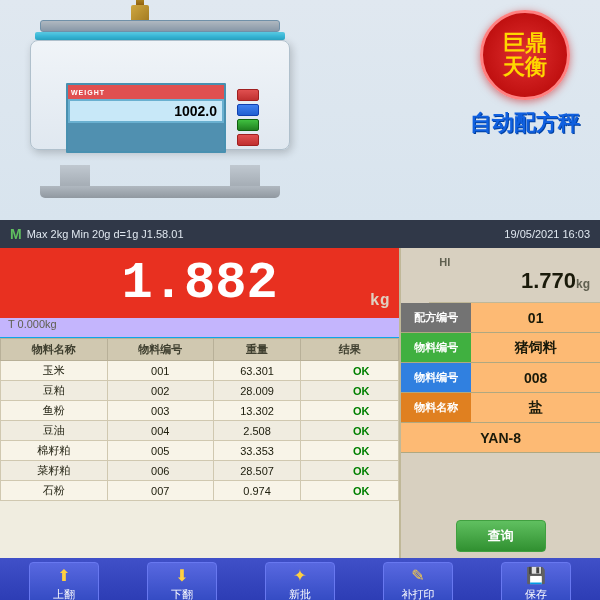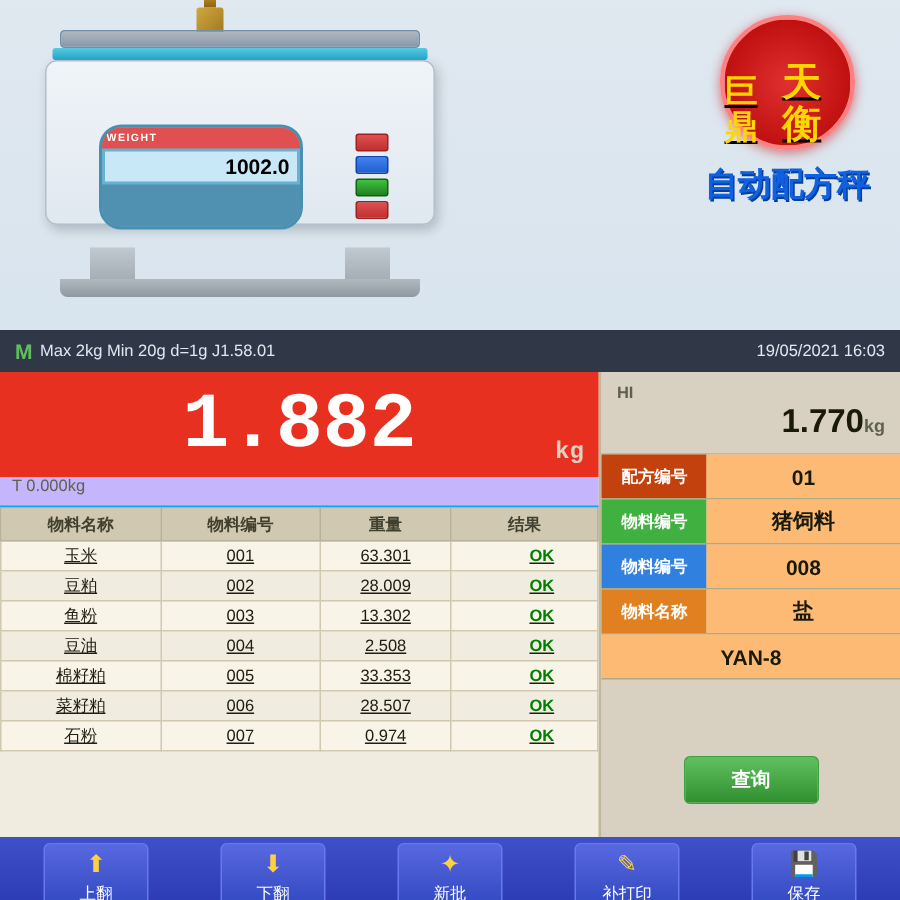--- a/index.html
+++ b/index.html
@@ -56,27 +56,27 @@
       background: linear-gradient(180deg, #f0f4f8 0%, #e0e8f0 100%);
       border-radius: 8px;
       position: absolute;
       top: 30px;
       left: 20px;
       border: 1px solid #b0c0cc;
       box-shadow: 2px 3px 8px rgba(0,0,0,0.2);
     }
 
     .scale-screen {
-      width: 136px;
+      width: 160px;
       height: 70px;
       background: #6ab0d0;
       position: absolute;
       top: 42px;
       left: 35px;
-      border-radius: 15px;
+      border-radius: 1px;
       border: 2px solid #4890b0;
       overflow: hidden;
     }
 
     .scale-screen-inner {
       padding: 2px;
     }
 
     .screen-top-bar {
       background: #e05050;
@@ -199,38 +199,37 @@
       flex-direction: column;
       align-items: center;
     }
 
     .brand-circle {
       width: 90px;
       height: 90px;
       background: radial-gradient(circle, #e03030 0%, #c01010 70%, #900000 100%);
       border-radius: 50%;
       display: flex;
-      flex-direction: row;
-      align-items: flex-end;
+      flex-direction: column;
+      align-items: center;
       justify-content: center;
       border: 3px solid #ff8080;
       box-shadow: 0 2px 8px rgba(200,0,0,0.5);
-      text-decoration: underline;
     }
 
     .brand-text-1 {
       color: #ffd700;
       font-size: 22px;
       font-weight: bold;
       line-height: 1.1;
     }
 
     .brand-text-2 {
       color: #ffd700;
-      font-size: 26px;
+      font-size: 22px;
       font-weight: bold;
       line-height: 1.1;
     }
 
     .brand-subtitle {
       color: #1060e0;
       font-size: 22px;
       font-weight: bold;
       margin-top: 8px;
       text-shadow: 1px 1px 0 #0040a0;
@@ -330,21 +329,20 @@
       font-size: 11px;
     }
 
     .data-table td {
       padding: 2px 6px;
       border: 1px solid #d0c8b0;
       text-align: center;
       color: #202010;
       font-size: 11px;
       background: #f8f4e8;
-      text-decoration: underline;
     }
 
     .data-table tr:nth-child(even) td {
       background: #f0ece0;
     }
 
     .ok-badge {
       color: #008000;
       font-weight: bold;
       margin-left: 23px;
@@ -354,20 +352,21 @@
     .right-panel {
       width: 220px;
       background: #d8d0c0;
       display: flex;
       flex-direction: column;
     }
 
     .hi-display {
       padding: 8px 10px;
       border-bottom: 1px solid #c0b898;
+      margin-left: 28px;
     }
 
     .hi-label {
       font-size: 11px;
       color: #606050;
       font-weight: bold;
     }
 
     .hi-value {
       font-size: 22px;
@@ -428,21 +427,21 @@
       display: flex;
       align-items: center;
       justify-content: center;
       font-size: 14px;
       font-weight: bold;
       color: #1a1a0a;
       background: #fdba74;
       padding: 3px;
     }
 
-    .bg-yellow { background: #c2410c; }
+    .bg-yellow { background: #737373; }
     .bg-green  { background: #40b040; }
     .bg-blue   { background: #3080e0; }
     .bg-orange { background: #e08020; }
     .bg-purple { background: #8040c0; }
 
     
     .bottom-toolbar {
       width: 100%;
       height: 52px;
       background: linear-gradient(180deg, #4050c8 0%, #2838b0 100%);
@@ -485,21 +484,21 @@
       background: linear-gradient(180deg, #60c060 0%, #309030 100%);
       border-radius: 4px;
       border: 1px solid #40a040;
       display: flex;
       align-items: center;
       justify-content: center;
       color: white;
       font-size: 13px;
       font-weight: bold;
       cursor: pointer;
-      margin: 22px auto;
+      margin: 6px auto;
       text-align: center;
     }
   </style>
 </head>
 <body>
 
 <div class="top-section">
   <div class="scale-container">
 
     <div class="weight-on-top">

